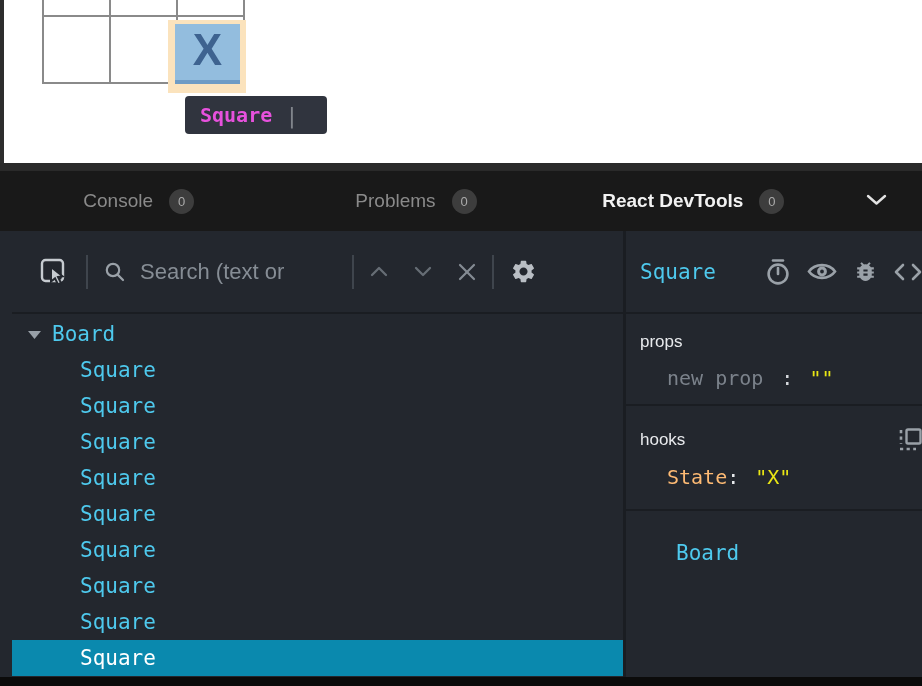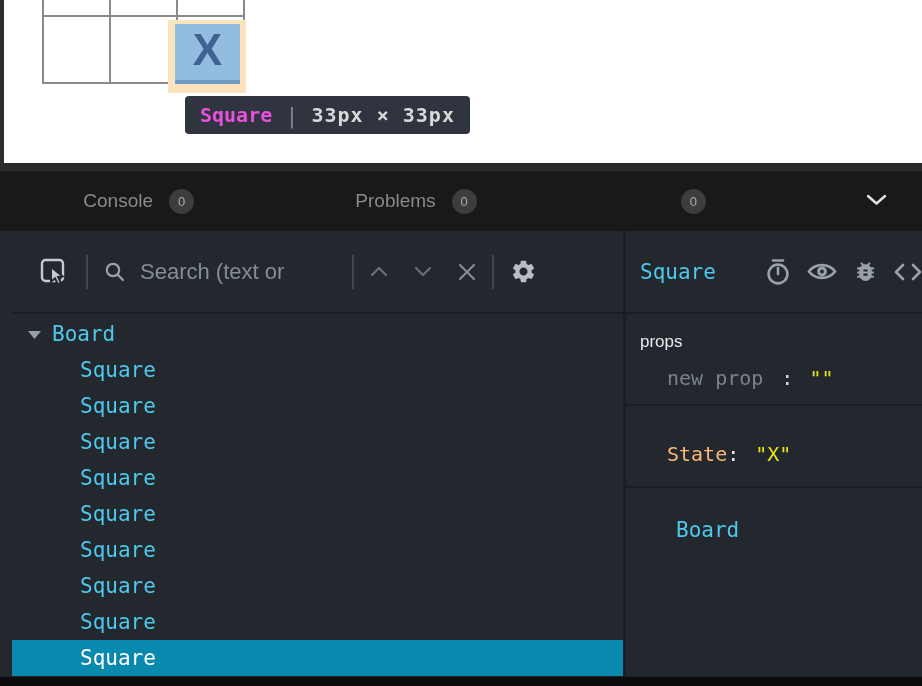--- a/index.html
+++ b/index.html
@@ -132,36 +132,36 @@
       <div class="board-cell"></div>
       <div class="board-cell"></div>
       <div class="board-cell"></div>
     </div>
     <div class="inspect-highlight">
       <div class="inspect-highlight-inner">X</div>
     </div>
     <div class="size-tooltip">
       <span class="tt-name">Square</span>
       <span class="tt-sep">|</span>
-      <span class="tt-dims">33px × 33px</span>
     </div>
   </div>
 
   <div class="strip"></div>
 
   <div class="tab-bar">
     <div class="tab">
       <span>Console</span>
       <span class="badge">0</span>
     </div>
     <div class="tab">
       <span>Problems</span>
       <span class="badge">0</span>
     </div>
     <div class="tab active">
+      <span>React DevTools</span>
       <span class="badge">0</span>
     </div>
     <div class="tab-collapse">
       <span>
         <svg width="21" height="12" viewBox="0 0 21 12">
             <polyline points="2,2 10.5,9.5 19,2" fill="none" stroke="#e3e3e3" stroke-width="2.4" stroke-linecap="round" stroke-linejoin="round"></polyline>
           </svg>
       </span>
     </div>
   </div>
@@ -286,20 +286,30 @@
           <span class="section-label">props</span>
         </div>
         <div class="kv-row">
           <span class="key-muted">new prop</span>
           <span class="colon-wide">:</span>
           <span class="value-yellow">""</span>
         </div>
       </div>
 
       <div class="section hooks-sec">
+        <div class="section-head">
+          <span class="section-label">hooks</span>
+          <span style="display:flex;">
+            <svg width="23" height="23" viewBox="0 0 23 23">
+              <rect x="7.5" y="1.5" width="14" height="14" rx="1.5" fill="none" stroke="#9aa1a8" stroke-width="2.4"></rect>
+              <line x1="2" y1="2" x2="2" y2="16" stroke="#9aa1a8" stroke-width="2.6" stroke-dasharray="3.2 3.4"></line>
+              <line x1="1" y1="21" x2="17" y2="21" stroke="#9aa1a8" stroke-width="2.6" stroke-dasharray="3.2 3.4"></line>
+            </svg>
+          </span>
+        </div>
         <div class="kv-row">
           <span class="key-purple">State</span>
           <span class="colon-tight">:</span>
           <span class="value-yellow">"X"</span>
         </div>
       </div>
 
       <div class="section last">
         <div class="kv-row rendered-row" style="margin-top:12px; padding-left:36px;">
           <span class="renderer-link">Board</span>

